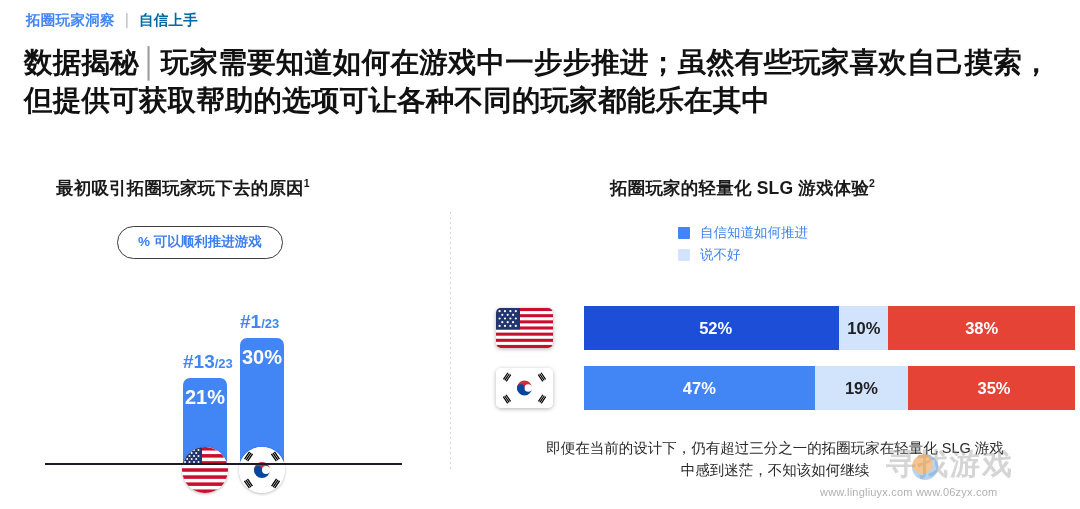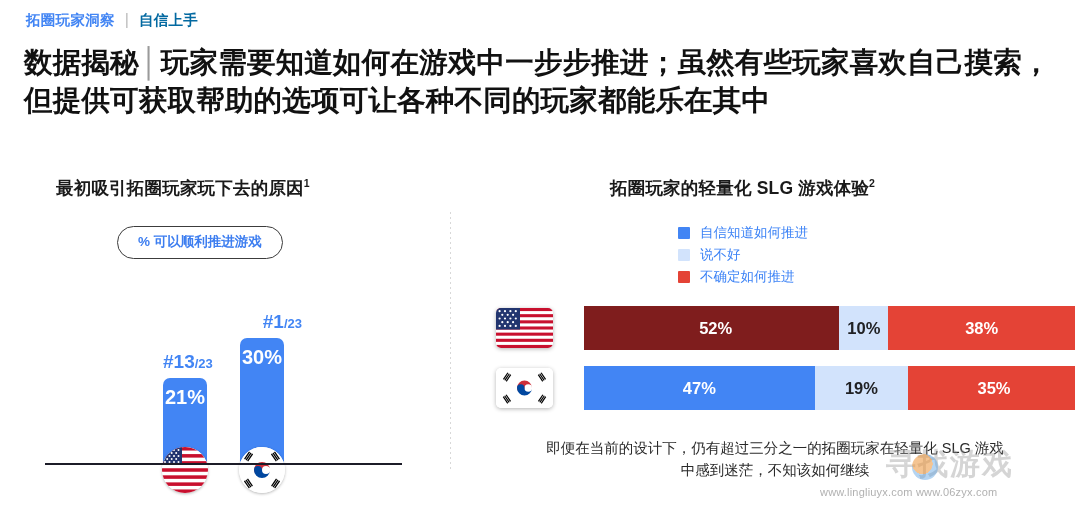--- a/index.html
+++ b/index.html
@@ -51,25 +51,25 @@
     font-size: 13.5px; font-weight: bold; color: #3d7ef0; white-space: nowrap;
   }
 
   .bars-area { position: absolute; left: 0; top: 280px; width: 450px; height: 190px; }
   .baseline {
     position: absolute; left: 45px; top: 463px; width: 357px; height: 2.2px;
     background: #1c1c28;
   }
 
   .bar-group { position: absolute; bottom: 0; width: 62px; }
-  .bar-group.g0 { left: 125px; padding-left: 38px; }
+  .bar-group.g0 { left: 145px; padding-left: 38px; }
   .bar-group.g1 { left: 240px; }
 
   .bar-rank {
-    text-align: right; color: #3d7ef0; font-weight: bold;
+    text-align: left; color: #3d7ef0; font-weight: bold;
     font-size: 19px; line-height: 1; margin-bottom: 7px; white-space: nowrap;
   }
   .bar-rank .den { font-size: 13px; }
   .bar-rect {
     width: 44px; background: #4285f4;
     border-radius: 7px 7px 0 0;
     position: relative;
   }
   .bar-value {
     position: absolute; top: 8px; left: 0; width: 100%;
@@ -261,24 +261,20 @@
     </div>
 
     <div class="legend">
       <div class="legend-row">
         <span class="legend-swatch" id="sw0" style="background: rgb(66, 133, 244);"></span>
         <span class="legend-label">自信知道如何推进</span>
       </div>
       <div class="legend-row">
         <span class="legend-swatch" id="sw1" style="background: rgb(210, 227, 252);"></span>
         <span class="legend-label">说不好</span>
-      </div>
-      <div class="legend-row">
-        <span class="legend-swatch" id="sw2" style="background: rgb(228, 67, 54);"></span>
-        <span class="legend-label">不确定如何推进</span>
       </div>
     </div>
 
     <div class="stack-rows">
 
       <div class="stack-row">
         <span class="row-flag">
           <svg viewBox="0 0 57 40">
             <rect width="57" height="40" fill="#ffffff"></rect>
             <g fill="#c8102e">
@@ -307,21 +303,21 @@
                 <circle cx="11.7" cy="14.2" r="1.1"></circle>
                 <circle cx="17.1" cy="14.2" r="1.1"></circle>
               <circle cx="3.6" cy="17.9" r="1.1"></circle>
                 <circle cx="9" cy="17.9" r="1.1"></circle>
                 <circle cx="14.4" cy="17.9" r="1.1"></circle>
                 <circle cx="19.8" cy="17.9" r="1.1"></circle>
             </g>
           </svg>
         </span>
         <div class="stack-bar">
-          <div class="seg" id="us-s0" style="flex: 0 0 52%; background: #7f1d1d; color: rgb(255, 255, 255); padding-left: 8px;">
+          <div class="seg" id="us-s0" style="flex: 0 0 52%; background: #1d4ed8; color: rgb(255, 255, 255); padding-left: 8px;">
             <span class="seg-label">52%</span>
           </div>
           <div class="seg" id="us-s1" style="flex: 0 0 10%; background: rgb(210, 227, 252); color: rgb(32, 33, 36);">
             <span class="seg-label">10%</span>
           </div>
           <div class="seg" id="us-s2" style="flex: 0 0 38%; background: rgb(228, 67, 54); color: rgb(255, 255, 255);">
             <span class="seg-label">38%</span>
           </div>
         </div>
       </div>

